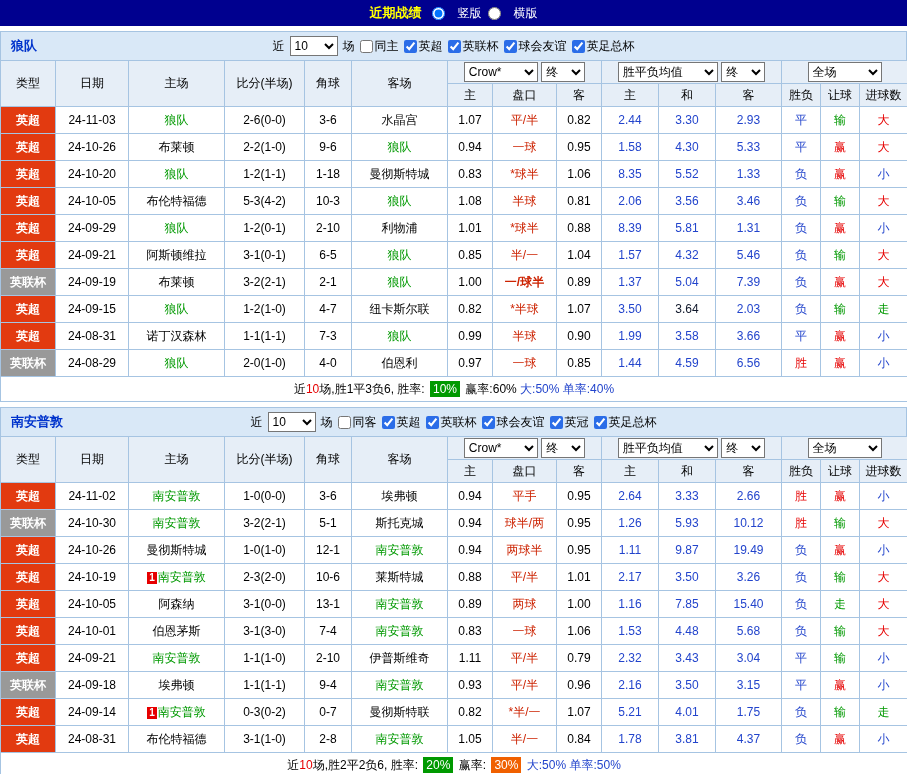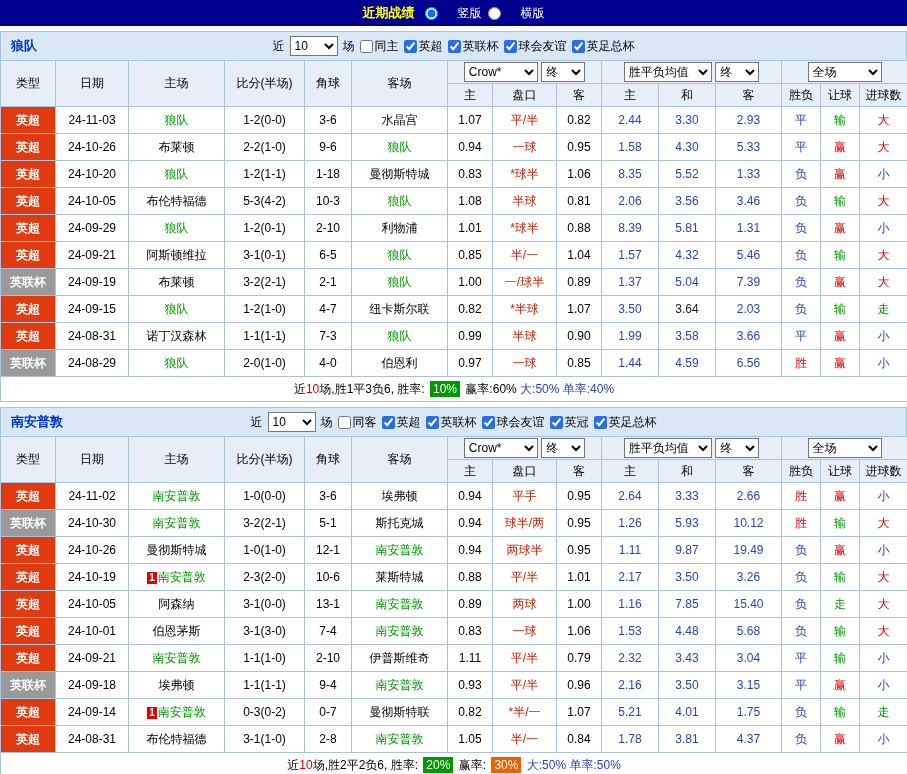--- a/index.html
+++ b/index.html
@@ -1,34 +1,34 @@
 <!DOCTYPE html>
 <html><head>
 <meta charset="utf-8">
 <style>
   html,body{margin:0;padding:0}
   body{width:907px;font-family:"Liberation Sans",sans-serif;font-size:12px;color:#000;background:#fff}
 
   .topbar{height:26px;background:#00008f;display:flex;align-items:center;justify-content:center;gap:6px}
   .topbar .title{color:#ffff00;font-weight:bold;font-size:13px;margin-right:4px}
-  .topbar label{color:#fff;display:inline-flex;align-items:center;gap:20px;cursor:pointer}
+  .topbar label{color:#fff;display:inline-flex;align-items:center;gap:13px;cursor:pointer}
   .topbar input{margin:0}
 
   .panel{margin-top:5px}
   .section-head{height:28px;background:#d9e8f7;border:1px solid #a6c4e2;border-bottom:none;position:relative;display:flex;align-items:center;justify-content:center}
   .section-head .team{position:absolute;left:10px;color:#0033cc;font-weight:bold;font-size:13px}
   .filters{display:flex;align-items:center;gap:5px}
   .filters label{display:inline-flex;align-items:center;gap:2px;cursor:pointer}
   .filters input[type=checkbox]{margin:0;width:13px;height:13px;accent-color:#2b6de8}
 
   .sel{font-size:12px;height:20px;background:#fff}
   .sel-count{width:48px}
   .sel-book{width:74px}
   .sel-sm{width:44px}
-  .sel-avg{width:88px}
+  .sel-avg{width:100px}
   .sel-scope{width:74px}
 
   table.grid{width:907px;border-collapse:collapse;table-layout:fixed}
   .grid th,.grid td{border:1px solid #a6c4e2;text-align:center;overflow:hidden;white-space:nowrap;padding:0 1px}
   .grid thead th{background:#e6eef7;font-weight:normal;height:22px}
   .grid tbody tr{height:27px;background:#fff}
   .grid tbody td[data-name="league-badge"]{color:#fff;font-weight:bold}
   .grid tfoot td{height:24px;background:#fff}
 
   .redcard{display:inline-block;background:#e60000;color:#fff;font-size:10px;line-height:12px;padding:0 2px;margin-right:1px;font-weight:bold}
@@ -132,21 +132,21 @@
         <th data-name="col-wdl">胜负</th>
         <th data-name="col-handicap-result">让球</th>
         <th data-name="col-goals">进球数</th>
       </tr>
     </thead>
     <tbody>
         <tr data-name="match-row">
           <td data-name="league-badge" style="background: rgb(226, 58, 16);">英超</td>
           <td data-name="match-date">24-11-03</td>
           <td data-name="home-team"><span data-name="home-team-name" style="color: rgb(0, 153, 0);">狼队</span></td>
-          <td data-name="score">1-2(0-0)</td>
+          <td data-name="score">2-6(0-0)</td>
           <td data-name="corners">3-6</td>
           <td data-name="away-team"><span data-name="away-team-name">水晶宫</span></td>
           <td data-name="home-odds">1.07</td>
           <td data-name="handicap" style="color: rgb(204, 34, 0);">平/半</td>
           <td data-name="away-odds">0.82</td>
           <td data-name="avg-home" style="color: rgb(34, 68, 204);">2.44</td>
           <td data-name="avg-draw" style="color: rgb(34, 68, 204);">3.30</td>
           <td data-name="avg-away" style="color: rgb(34, 68, 204);">2.93</td>
           <td data-name="wdl-result" style="color: rgb(34, 68, 204);">平</td>
           <td data-name="handicap-result" style="color: rgb(0, 153, 0);">输</td>
@@ -238,21 +238,21 @@
           <td data-name="goals-result" style="color: rgb(230, 0, 0);">大</td>
         </tr>
         <tr data-name="match-row">
           <td data-name="league-badge" style="background: rgb(153, 153, 153);">英联杯</td>
           <td data-name="match-date">24-09-19</td>
           <td data-name="home-team"><span data-name="home-team-name">布莱顿</span></td>
           <td data-name="score">3-2(2-1)</td>
           <td data-name="corners">2-1</td>
           <td data-name="away-team"><span data-name="away-team-name" style="color: rgb(0, 153, 0);">狼队</span></td>
           <td data-name="home-odds">1.00</td>
-          <td data-name="handicap" style="color: rgb(204, 34, 0);">一/球半</td>
+          <td data-name="handicap" style="color: rgb(204, 34, 0); font-weight: bold;">一/球半</td>
           <td data-name="away-odds">0.89</td>
           <td data-name="avg-home" style="color: rgb(34, 68, 204);">1.37</td>
           <td data-name="avg-draw" style="color: rgb(34, 68, 204);">5.04</td>
           <td data-name="avg-away" style="color: rgb(34, 68, 204);">7.39</td>
           <td data-name="wdl-result" style="color: rgb(34, 68, 204);">负</td>
           <td data-name="handicap-result" style="color: rgb(230, 0, 0);">赢</td>
           <td data-name="goals-result" style="color: rgb(230, 0, 0);">大</td>
         </tr>
         <tr data-name="match-row">
           <td data-name="league-badge" style="background: rgb(226, 58, 16);">英超</td>

